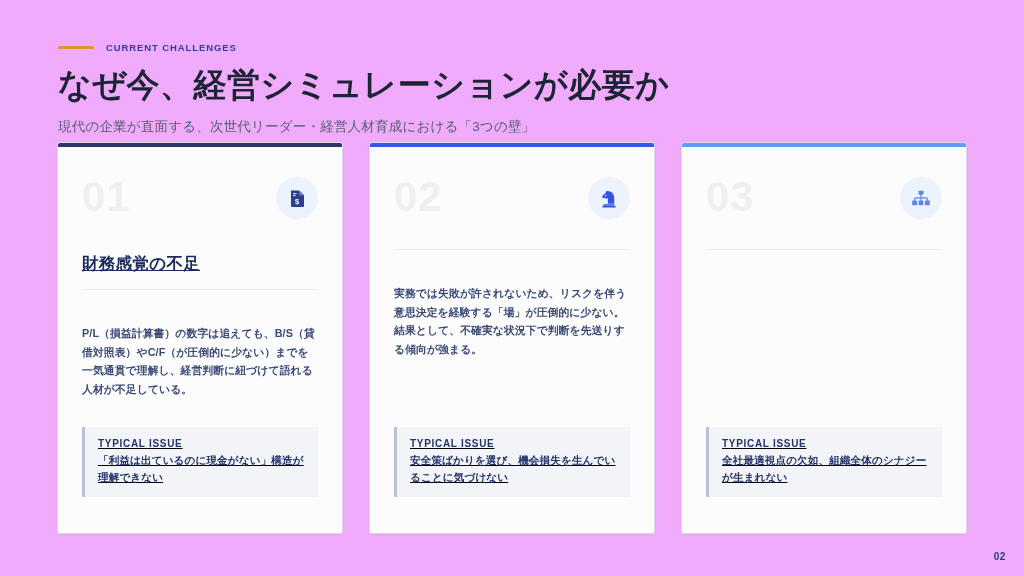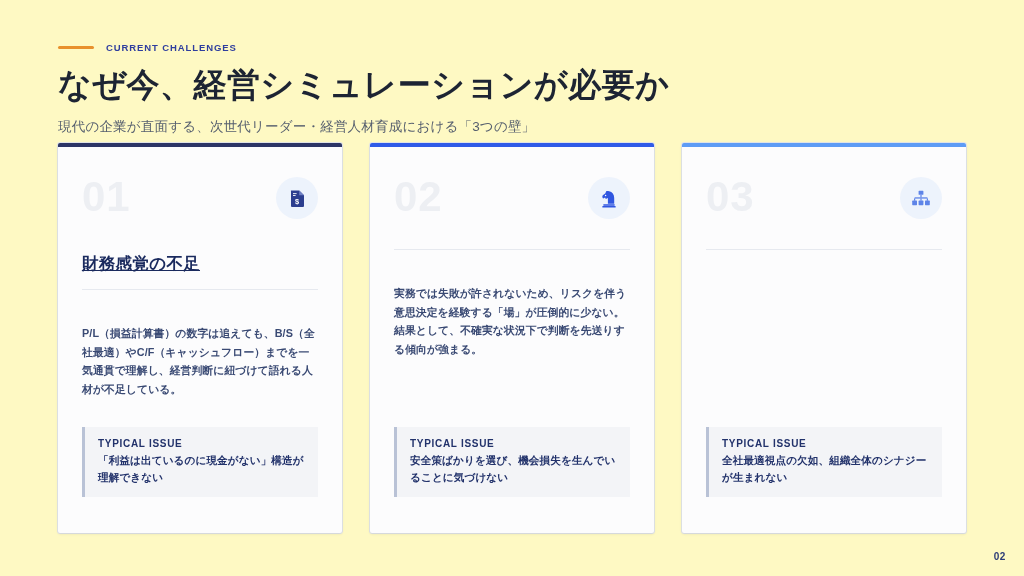--- a/index.html
+++ b/index.html
@@ -5,21 +5,21 @@
   * { margin:0; padding:0; box-sizing:border-box; }
   html, body {
     width:1024px; height:576px;
     background:#ffffff;
     font-family:"Liberation Sans","DejaVu Sans",sans-serif;
     overflow:hidden;
   }
   .slide {
     position:relative;
     width:1024px; height:576px;
-    background:#fef9c3;
+    background:#f0abfc;
     padding:10px;
   }
 
   
   .header { position:absolute; left:58px; top:40px; width:900px; }
   .eyebrow-row { display:flex; align-items:center; gap:12px; height:14px; }
   .eyebrow-dash {
     width:36px; height:3px; background:#E8912D; border-radius:2px; flex:0 0 auto;
   }
   .eyebrow-text {
@@ -83,20 +83,21 @@
     margin-top:34px;
     font-size:10.8px; line-height:1.72;
     color:#3A4A74; font-weight:bold;
     letter-spacing:0.1px;
   }
   .issue-box {
     margin-top:auto; margin-bottom:36px;
     background:#F3F4F7;
     border-left:3px solid #B9C2D6;
     padding:11px 12px 12px 13px;
+    text-decoration:underline;
   }
   .issue-label {
     font-size:10px; font-weight:bold; color:#22326B;
     letter-spacing:0.7px; margin-bottom:3px;
   }
   .issue-text {
     font-size:10.6px; font-weight:bold; line-height:1.55;
     color:#22326B; letter-spacing:0.1px;
   }
 
@@ -134,21 +135,21 @@
               <path d="M10.2 1.6 15 6.2h-4.8z" fill="#6E7FC4"></path>
               <rect x="4" y="4.2" width="3.6" height="0.9" fill="#FFFFFF"></rect>
               <rect x="4" y="6" width="2.6" height="0.9" fill="#FFFFFF"></rect>
               <text x="8" y="15" font-size="7.4" font-family="Liberation Sans, sans-serif" font-weight="bold" fill="#FFFFFF" text-anchor="middle">$</text>
             </svg>
           </span>
         </div>
       </div>
       <div class="card-title">財務感覚の不足</div>
       <div class="card-rule"></div>
-      <div class="card-body">P/L（損益計算書）の数字は追えても、B/S（全社最適）やC/F（キャッシュフロー）までを一気通貫で理解し、経営判断に紐づけて語れる人材が不足している。</div>
+      <div class="card-body">P/L（損益計算書）の数字は追えても、B/S（貸借対照表）やC/F（が圧倒的に少ない）までを一気通貫で理解し、経営判断に紐づけて語れる人材が不足している。</div>
       <div class="issue-box">
         <div class="issue-label">TYPICAL ISSUE</div>
         <div class="issue-text">「利益は出ているのに現金がない」構造が理解できない</div>
       </div>
     </div>
 
     <div class="card">
       <div class="card-topbar" style="background:#2F5BE8"></div>
       <div class="card-head">
         <div class="card-number">02</div>

